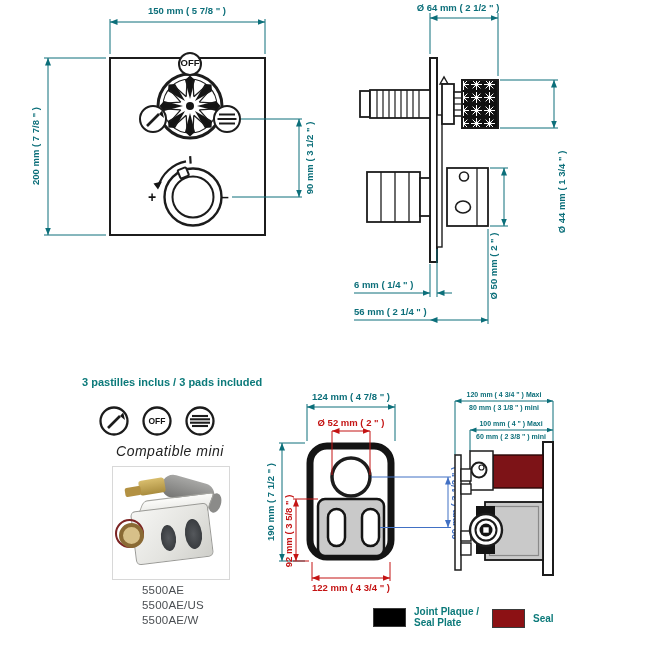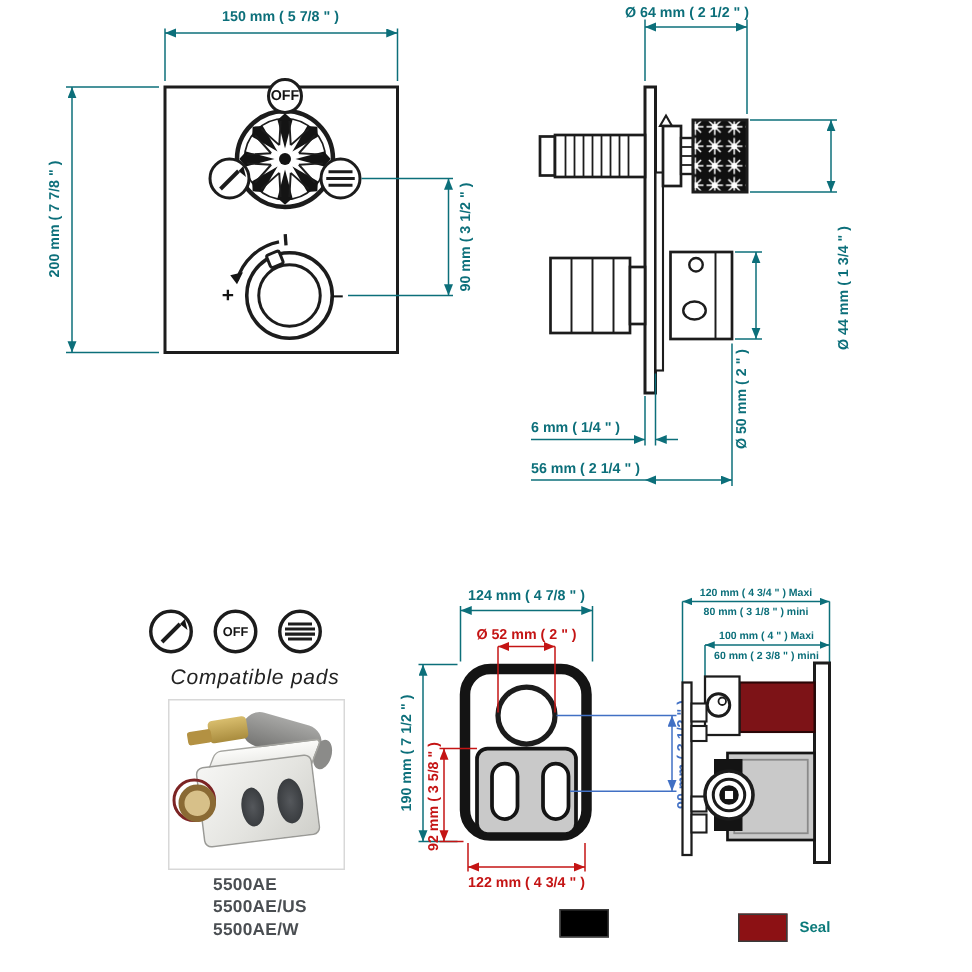--- a/index.html
+++ b/index.html
@@ -11,21 +11,21 @@
   .dims{font-family:"Liberation Sans",sans-serif;font-size:7px;font-weight:bold;}
   .tc{fill:#0c6f7a;} .rc{fill:#c41414;} .bc{fill:#4170c4;}
   .tl{stroke:#0c6f7a;stroke-width:1;fill:none;}
   .rl{stroke:#c41414;stroke-width:1;fill:none;}
   .bl{stroke:#4170c4;stroke-width:1;fill:none;}
   .ln{stroke:#1c1c1c;fill:none;}
   .wf{fill:#ffffff;stroke:#1c1c1c;}
   
   .pads-title{color:#0c7a7a;font-size:11px;font-weight:bold;}
   .compat{color:#222;font-size:14px;font-style:italic;letter-spacing:.5px;}
-  .models div{color:#4a4e52;font-size:11.5px;line-height:15px;font-weight:bold;letter-spacing:.2px;}
+  .models div{color:#4a4e52;font-size:11.5px;line-height:15px;font-weight:normal;letter-spacing:.2px;}
   
   .legend-item{position:absolute;display:flex;align-items:center;gap:8px;}
   .swatch{width:31px;height:17px;border:1.6px solid #3a3a3a;flex:0 0 auto;}
   .legend-label{color:#0c7a7a;font-size:10px;font-weight:bold;line-height:11px;}
   
   .photo{border:1px solid #d8d8d8;background:#fff;overflow:hidden;}
   .photo div{position:absolute;}
   .pv-body{left:20px;top:40px;width:76px;height:52px;background:linear-gradient(135deg,#f6f6f4 0%,#e4e4e0 55%,#cfcfca 100%);border:1px solid #9a9a96;border-radius:5px;transform:rotate(-7deg);}
   .pv-top{left:26px;top:30px;width:70px;height:18px;background:linear-gradient(#fbfbf9,#e0e0dc);border:1px solid #a5a5a0;border-radius:4px;transform:rotate(-7deg) skewX(-28deg);}
   .pv-cyl{left:48px;top:12px;width:54px;height:23px;background:linear-gradient(#a7a7a5,#767674);border-radius:12px;transform:rotate(16deg);}
@@ -212,41 +212,42 @@
     </g>
 
     <g>
       <line x1="148" y1="229" x2="148" y2="324" class="tl"></line>
       <line x1="14" y1="320" x2="90" y2="320" class="tl" stroke-width="1.2"></line>
       <line x1="90" y1="320" x2="148" y2="320" class="tl" stroke-width="1.2" marker-start="url(#sa)" marker-end="url(#sa)"></line>
       <text x="14" y="315" class="dim tc">56 mm ( 2 1/4 " )</text>
     </g>
   </svg>
 
+  <div class="abs pads-title" style="left:82px;top:376px">3 pastilles inclus / 3 pads included</div>
 
   <svg class="abs" style="left:93px;top:402px" width="130" height="38" viewBox="0 0 130 38">
     <g transform="translate(21,19)">
       <circle r="13.5" class="wf" stroke-width="2.3"></circle>
       <line x1="-6" y1="7" x2="6" y2="-5" class="ln" stroke-width="2.6"></line>
       <path d="M6,-5 L11,-1 L9.2,-8.4 Z" fill="#141414"></path>
     </g>
     <g transform="translate(64,19)">
       <circle r="13.5" class="wf" stroke-width="2.3"></circle>
       <text y="3" font-size="8.5" font-weight="bold" text-anchor="middle" fill="#141414" font-family="Liberation Sans, sans-serif">OFF</text>
     </g>
     <g transform="translate(107,19)">
       <circle r="13.5" class="wf" stroke-width="2.3"></circle>
       <line x1="-8" y1="-5" x2="8" y2="-5" class="ln" stroke-width="2.1"></line>
       <line x1="-10" y1="-1.7" x2="10" y2="-1.7" class="ln" stroke-width="2.1"></line>
       <line x1="-10" y1="1.7" x2="10" y2="1.7" class="ln" stroke-width="2.1"></line>
       <line x1="-8" y1="5" x2="8" y2="5" class="ln" stroke-width="2.1"></line>
     </g>
   </svg>
 
-  <div class="abs compat" style="left:105px;top:443px;width:130px;text-align:center">Compatible pads</div>
+  <div class="abs compat" style="left:105px;top:443px;width:130px;text-align:center">Compatible mini</div>
 
   <div class="abs photo" style="left:112px;top:466px;width:116px;height:112px">
     <div class="pv-cyl"></div>
     <div class="pv-cap"></div>
     <div class="pv-brass"></div>
     <div class="pv-brass2"></div>
     <div class="pv-top"></div>
     <div class="pv-body"></div>
     <div class="pv-oring"></div>
     <div class="pv-ring"></div>
@@ -368,19 +369,20 @@
       <rect x="28" y="159" width="19" height="10" fill="#141414"></rect>
       <circle cx="38" cy="145" r="16" class="wf" stroke-width="2.4"></circle>
       <circle cx="38" cy="145" r="10.5" class="wf" stroke-width="2"></circle>
       <circle cx="38" cy="145" r="6.5" fill="#141414"></circle>
       <rect x="35.3" y="142.3" width="5.4" height="5.4" fill="#fff"></rect>
     </g>
   </svg>
 
   <div class="legend-item" style="left:373px;top:606px">
     <div class="swatch" style="background:#000000"></div>
+    <div class="legend-label" style="width:82px">Joint Plaque / Seal Plate</div>
   </div>
   <div class="legend-item" style="left:492px;top:609px">
     <div class="swatch" style="background:#8c1114"></div>
     <div class="legend-label">Seal</div>
   </div>
 
 </div>
 
 </body></html>

